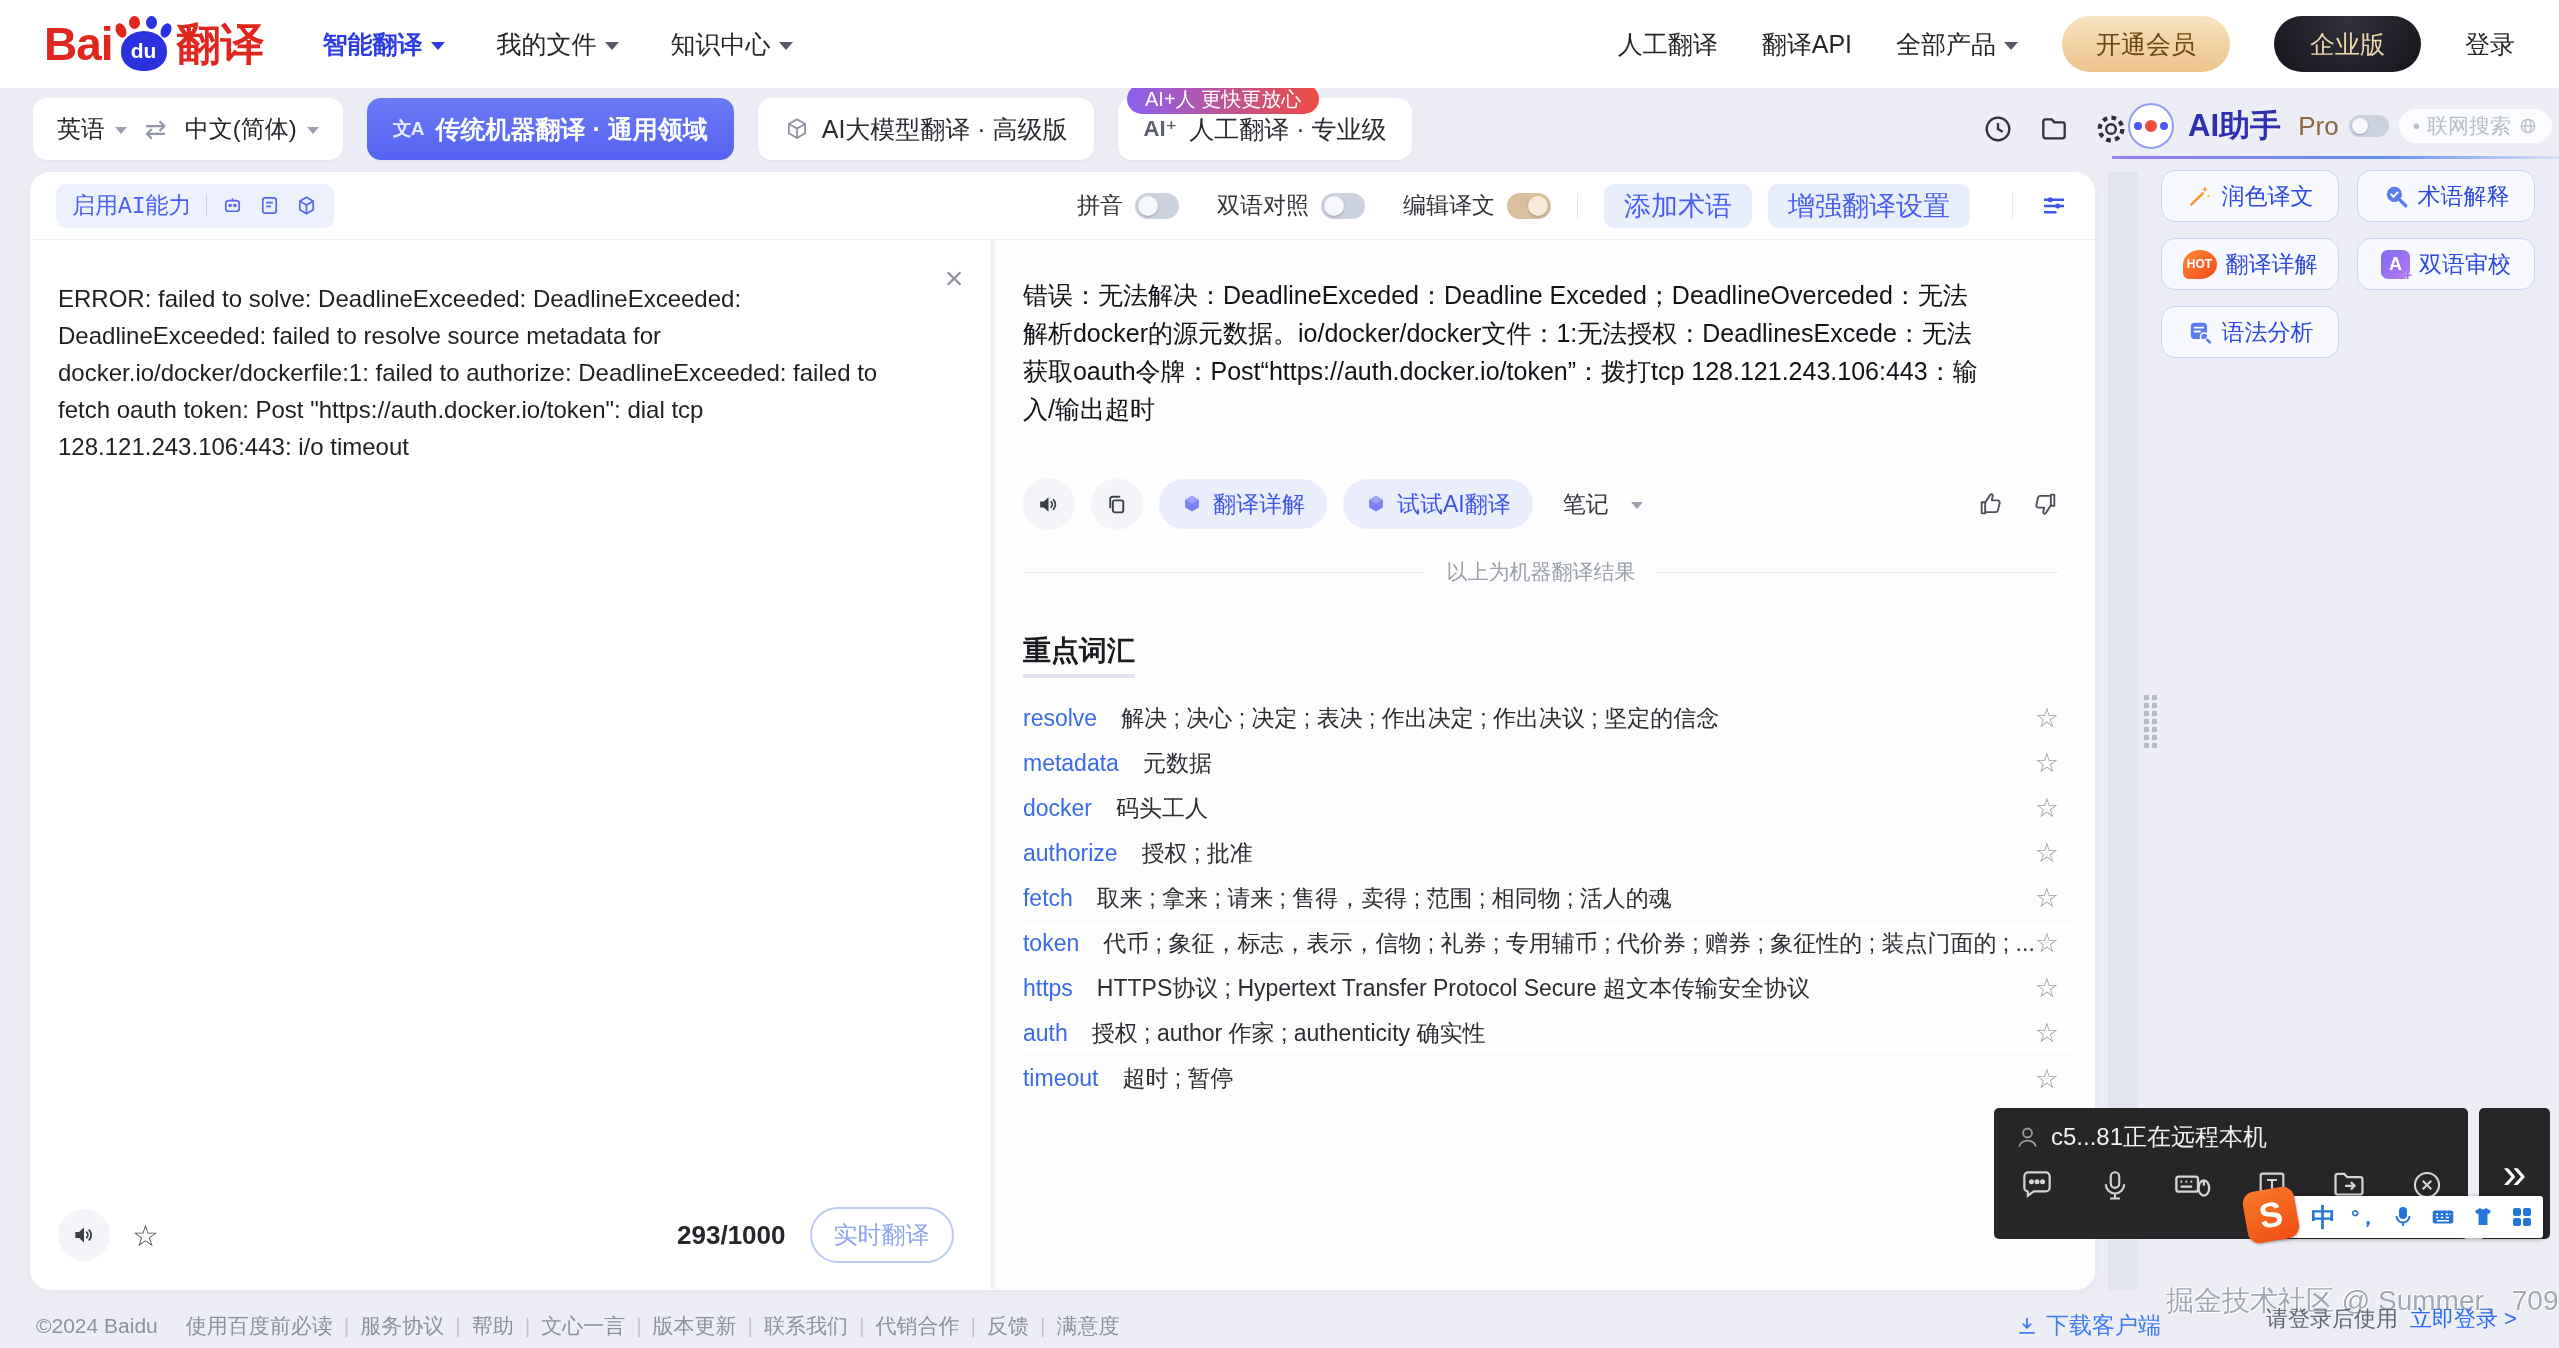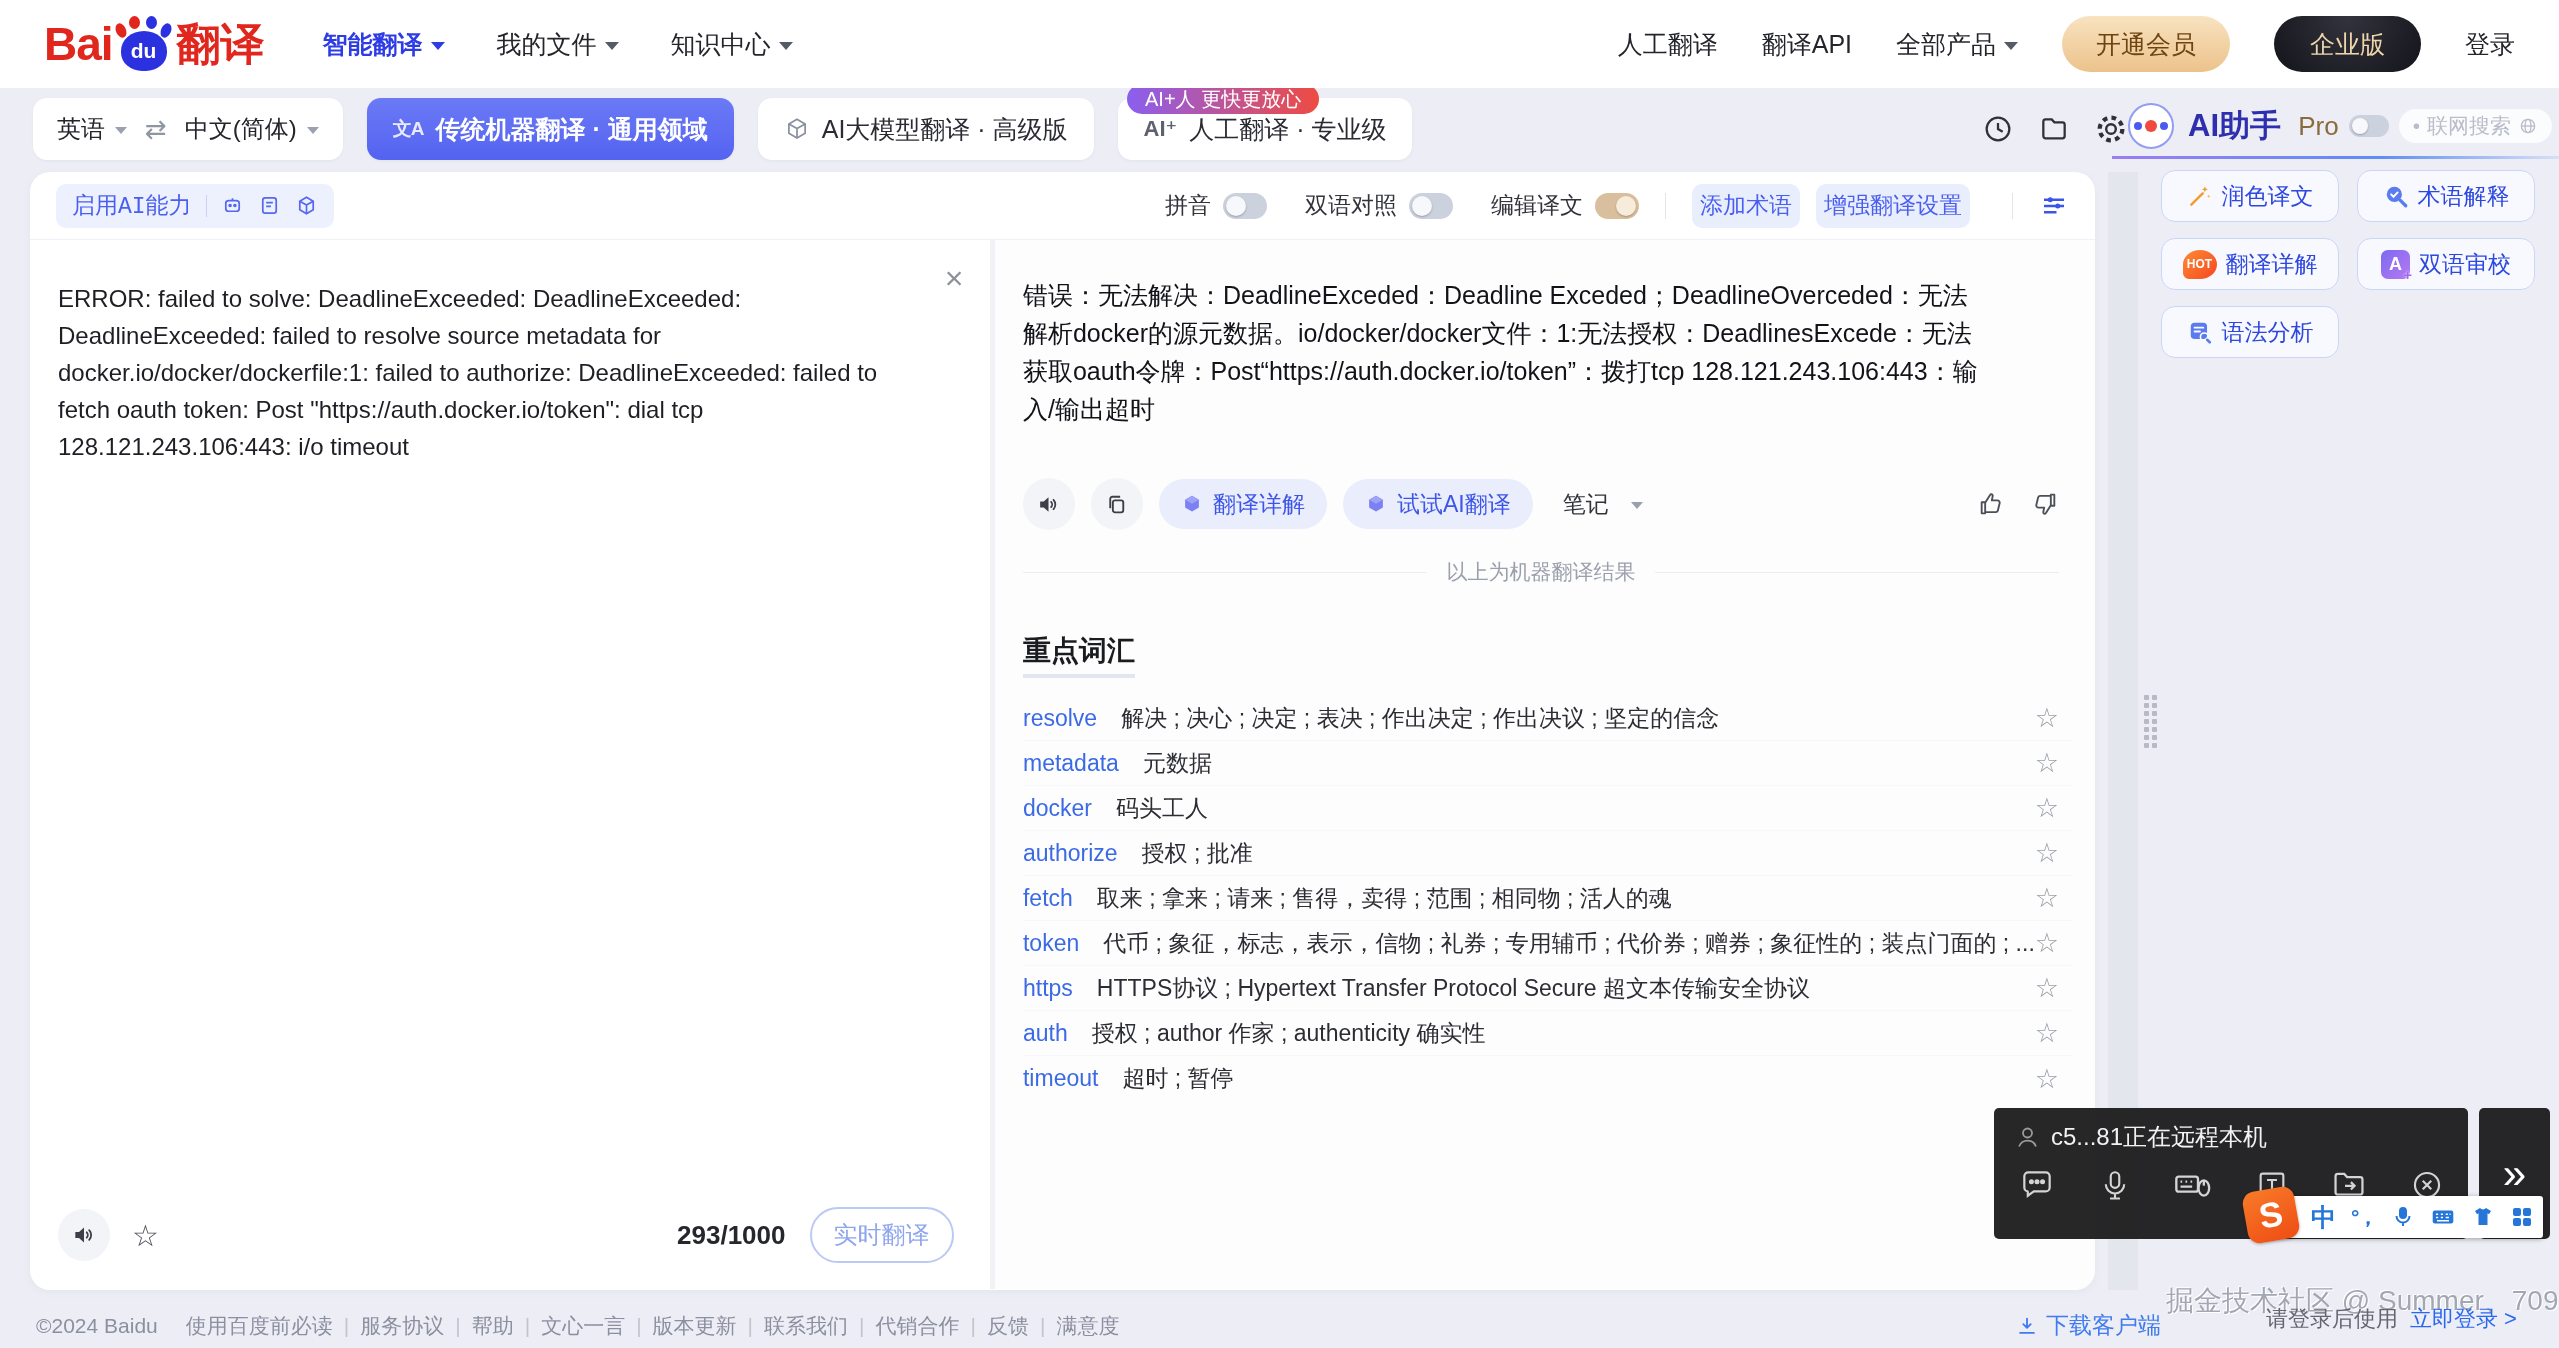--- a/index.html
+++ b/index.html
@@ -48,21 +48,21 @@
   .card-toolbar { height:68px; display:flex; align-items:center; padding:0 26px; border-bottom:1px solid #f0f1f5; }
   .ai-pill { background:#edf1fe; border-radius:10px; height:44px; display:flex; align-items:center; gap:14px; padding:0 16px; color:#4a5ff0; font-size:23px; cursor:pointer;font-family:Liberation Mono, monospace; }
   .ai-pill .vsep { width:1px; height:22px; background:#c9d2f2; }
   .tgl-group { display:flex; align-items:center; gap:12px; margin-left:38px; }
   .tgl-label { font-size:23px; color:#33343b; }
   .switch { width:44px; height:26px; border-radius:13px; background:#ccd1de; position:relative; cursor:pointer; flex:0 0 auto; }
   .switch i { position:absolute; left:3px; top:3px; width:20px; height:20px; border-radius:50%; background:#f7f8fb; box-shadow:0 1px 2px rgba(0,0,0,.25); }
   .switch.tan { background:#d9bf9d; }
   .switch.tan i { left:auto; right:3px; background:#f7ecd9; }
   .toolbar-sep { width:1px; height:26px; background:#e3e5ec; margin:0 26px; }
-  .tool-pill { background:#e9eefc; border-radius:10px; height:44px; display:flex; align-items:center; padding:0 8px; color:#4a5ff0; font-size:23px; cursor:pointer; margin-right:16px; }
+  .tool-pill { background:#e9eefc; border-radius:10px; height:44px; display:flex; align-items:center; padding:0 20px; color:#4a5ff0; font-size:27px; cursor:pointer; margin-right:16px; }
 
   .panels { display:flex; height:1049px; }
   .source-panel { width:1043px; position:relative; padding:40px 80px 0 28px; }
   .vdivider { width:6px; background:#f1f2f6; }
   .result-panel { flex:1; position:relative; padding:36px 22px 0 28px; background:#fdfdfe; }
 
   .source-text { font-size:24px; line-height:37px; color:#1e1f24; word-break:break-word; }
   .close-x { position:absolute; top:22px; right:26px; font-size:32px; color:#8b909b; cursor:pointer; line-height:1; }
   .source-bottom { position:absolute; left:28px; right:36px; bottom:26px; display:flex; align-items:center; }
   .circle-btn { width:52px; height:52px; border-radius:50%; background:#f3f4f7; display:flex; align-items:center; justify-content:center; cursor:pointer; flex:0 0 auto; }

